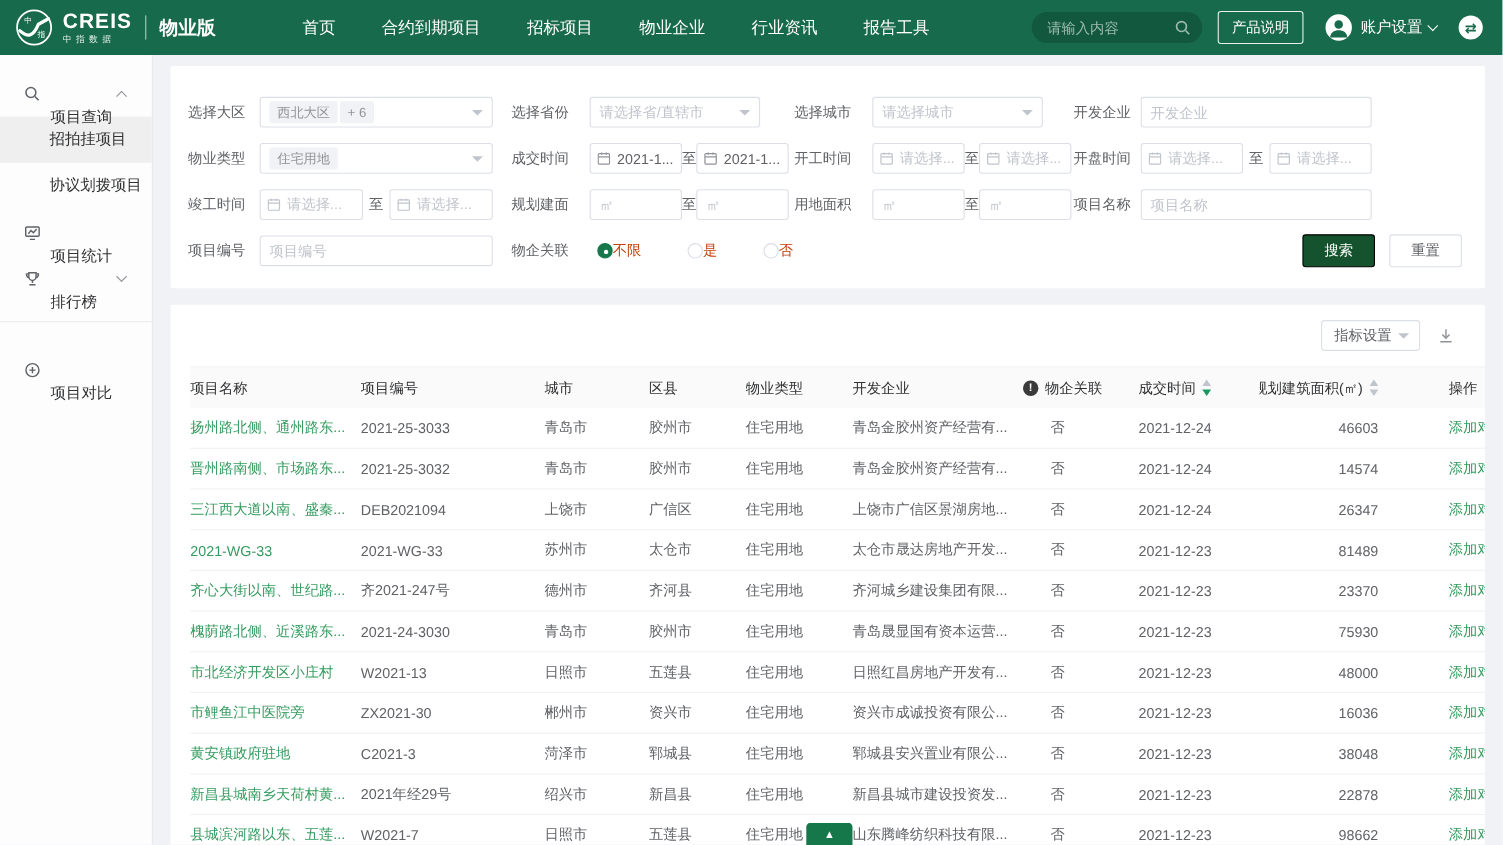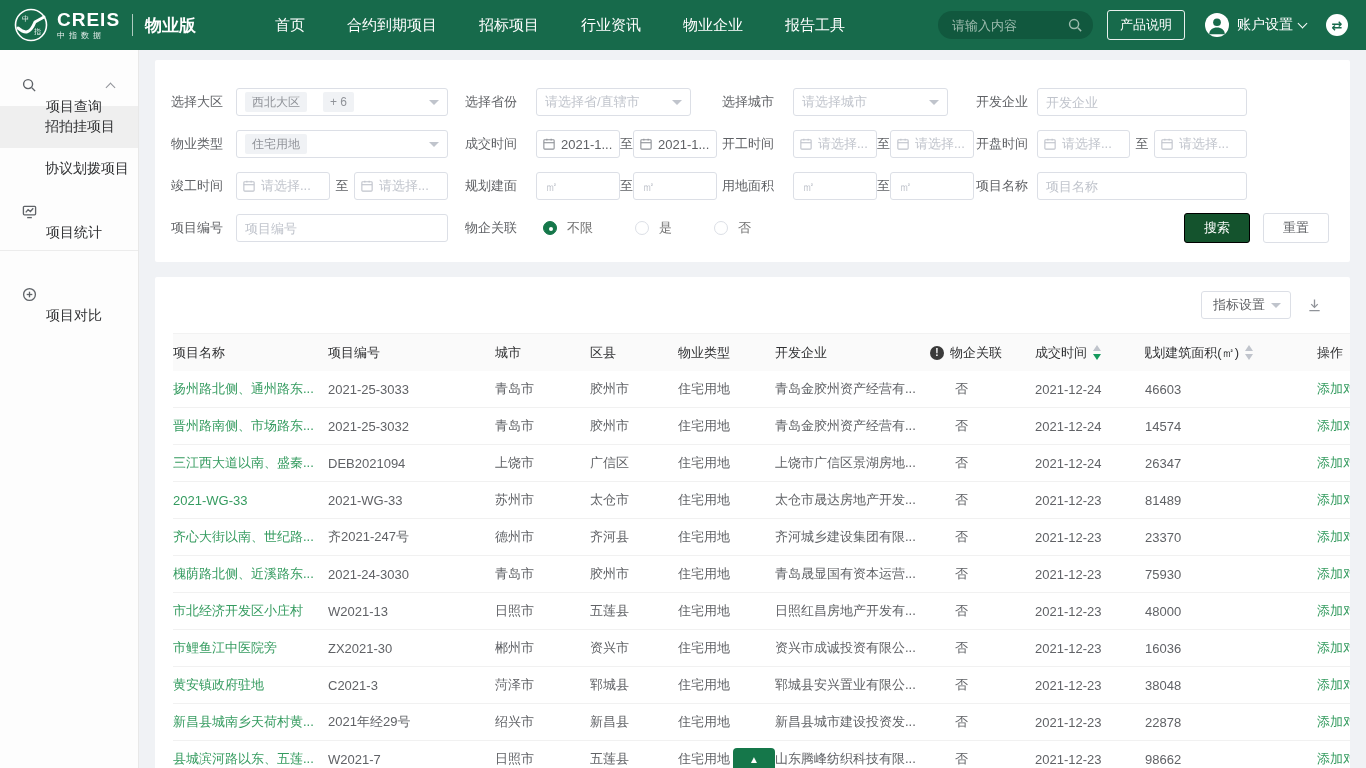--- a/index.html
+++ b/index.html
@@ -48,57 +48,57 @@
   .filter-card { padding:28px 21px 20px 16px; }
   .f-row { display:flex; align-items:center; height:28px; margin-bottom:14px; }
   .f-row:last-child { margin-bottom:0; }
   .f-label { font-size:13px; color:#606266; flex:none; white-space:nowrap; }
   .lw1 { width:65px; } .lw2 { width:71px; margin-left:17px; } .lw3 { width:71px; margin-left:31px; } .lw4 { width:61px; margin-left:28px; }
   .ctl { height:28px; border:1px solid #dcdfe6; border-radius:3px; display:flex; align-items:center; font-size:13px; color:#606266; background:#fff; position:relative; flex:none; }
   .w212 { width:212px; } .w188 { width:155px; } .w210 { width:210px; }
   .sel { padding:0 22px 0 8px; cursor:pointer; }
   .sel .ph { color:#c0c4cc; }
   .caret { position:absolute; right:8px; top:11px; width:0; height:0; border-left:5px solid transparent; border-right:5px solid transparent; border-top:5px solid #c0c4cc; }
-  .tag { background:#f0f2f5; color:#909399; border-radius:2px; height:20px; display:flex; align-items:center; padding:0 7px; margin-right:16px; font-size:12px; }
+  .tag { background:#f0f2f5; color:#909399; border-radius:2px; height:20px; display:flex; align-items:center; padding:0 7px; margin-right:2px; font-size:12px; }
   .ctl input { border:none; outline:none; font-size:13px; color:#606266; width:100%; padding:0 8px; background:transparent; }
   .ctl input::placeholder { color:#c0c4cc; }
   .pair { display:flex; align-items:center; justify-content:space-between; flex:none; }
   .pair .sep { font-size:13px; color:#606266; }
   .date { padding:0 6px; cursor:pointer; }
   .date .dtxt { margin-left:6px; white-space:nowrap; overflow:hidden; }
   .date.empty .dtxt { color:#c0c4cc; }
   .date.empty svg { stroke:#c0c4cc; }
   .date.filled .dtxt { color:#606266; }
   .date.filled svg { stroke:#909399; }
   .p212 > .date { width:94px; } .p188 > .date { width:84px; } .p188 > .num { width:84px; }
   .radio-group { display:flex; align-items:center; margin-left:7px; }
   .radio { display:flex; align-items:center; margin-right:42px; cursor:pointer; }
   .rdot { width:14px; height:14px; border-radius:50%; border:1px solid #dcdfe6; background:#fff; flex:none; }
   .radio.checked .rdot { background:#15774a; border-color:#15774a; position:relative; }
   .radio.checked .rdot::after { content:""; position:absolute; left:4.5px; top:4.5px; width:4px; height:4px; border-radius:50%; background:#fff; }
-  .radio .rlbl { font-size:13px; color:#737373; margin-left:10px; }
+  .radio .rlbl { font-size:13px; color:#c2410c; margin-left:0; }
   .btns { margin-left:auto; display:flex; }
   .btn { height:30px; border-radius:3px; font-size:13px; padding:0 19px; display:flex; align-items:center; cursor:pointer; }
   .btn-primary { background:#14532d; color:#fff; border:1px solid #000000; }
   .btn-plain { background:#fff; color:#606266; border:1px solid #dcdfe6; margin-left:13px; }
 
   
   .table-card { margin-top:15px; height:500px; padding:14px 0 0 0; overflow:hidden; }
   .tc-toolbar { display:flex; justify-content:flex-end; align-items:center; padding:0 28px 14px 0; }
   .ind-btn { width:90px; height:28px; border:1px solid #dcdfe6; border-radius:3px; display:flex; align-items:center; justify-content:center; font-size:13px; color:#606266; cursor:pointer; position:relative; padding-right:14px; }
   .ind-btn .caret { right:9px; }
   .dl-ic { margin-left:16px; cursor:pointer; display:flex; }
   .twrap { padding-left:18px; overflow:hidden; }
   .tgrid { display:grid; grid-template-columns:155px 167px 95px 88px 97px 155px 105px 110px 160px 90px; width:1222px; align-items:center; }
   .thead { height:38px; background:#fafafa; color:#303133; border-top:1px solid #f2f2f2; }
   .trow { height:37px; border-bottom:1px solid #f1f1f1; color:#606266; }
   .c { font-size:13px; white-space:nowrap; overflow:hidden; padding-right:10px; }
   .c-rel-h { display:flex; align-items:center; }
   .c-rel { padding-left:25px; }
-  .c-area { text-align:left; padding-right:52px; }
+  .c-area { text-align:right; padding-right:52px; }
   .c-op { padding-left:12px; }
   .link { color:#349b5f; cursor:pointer; }
   .info-ic { width:14px; height:14px; border-radius:50%; background:#3a3a3a; color:#fff; font-size:10px; font-weight:bold; display:flex; align-items:center; justify-content:center; margin-right:6px; flex:none; }
   .sort { display:inline-flex; flex-direction:column; margin-left:6px; vertical-align:middle; }
   .s-up { width:0; height:0; border-left:4.5px solid transparent; border-right:4.5px solid transparent; border-bottom:6px solid #c0c4cc; margin-bottom:2.5px; }
   .s-dn { width:0; height:0; border-left:4.5px solid transparent; border-right:4.5px solid transparent; border-top:6px solid #c0c4cc; }
   .s-dn.on { border-top-color:#15995c; }
   .hflex { display:flex; align-items:center; }
 
   .back-top { position:fixed; left:733px; top:748px; width:42px; height:28px; background:#15774a; border-radius:4px; color:#fff; display:flex; align-items:flex-start; justify-content:center; font-size:10px; padding-top:6px; cursor:pointer; z-index:9; }
@@ -120,22 +120,22 @@
     </div>
     <div class="logo-div"></div>
     <div class="edition">物业版</div>
   </div>
 
   <div class="nav">
 
   <div class="nav-item">首页</div>
       <div class="nav-item">合约到期项目</div>
       <div class="nav-item">招标项目</div>
+      <div class="nav-item">物业企业</div>
       <div class="nav-item">行业资讯</div>
-      <div class="nav-item">物业企业</div>
       <div class="nav-item">报告工具</div>
     </div>
 
   <div class="hdr-right">
     <div class="hsearch">
       <input placeholder="请输入内容" style="">
       <svg width="15" height="15" viewBox="0 0 16 16" fill="none" stroke="#9dbcae" stroke-width="1.6">
         <circle cx="6.5" cy="6.5" r="4.8"></circle>
           <line x1="10.5" y1="10.5" x2="14" y2="14"></line>
       </svg>
@@ -180,20 +180,32 @@
       </div>
     <div class="side-item">
       <span class="sicon">
         <svg width="15" height="15" viewBox="0 0 16 16" fill="none" stroke="#5f6368" stroke-width="1.4">
           <rect x="1.5" y="2.5" width="13" height="9" rx="1"></rect>
           <polyline points="4,9 6.5,6 9,8 12,4.5"></polyline>
           <line x1="5.5" y1="14.5" x2="10.5" y2="14.5"></line>
         </svg>
       </span>
       <span class="lbl">项目统计</span>
+    </div>
+    <div class="side-item">
+      <span class="sicon">
+        <svg width="15" height="15" viewBox="0 0 16 16" fill="none" stroke="#5f6368" stroke-width="1.4">
+          <path d="M4.5 2h7v4a3.5 3.5 0 0 1-7 0z"></path>
+          <path d="M4.5 3.2H2.2c0 2.3 1 3.4 2.5 3.6M11.5 3.2h2.3c0 2.3-1 3.4-2.5 3.6"></path>
+          <line x1="8" y1="9.5" x2="8" y2="12"></line>
+          <line x1="5" y1="13.8" x2="11" y2="13.8"></line>
+        </svg>
+      </span>
+      <span class="lbl">排行榜</span>
+      <span class="side-chev chev-dn"></span>
     </div>
     <div class="side-div"></div>
     <div class="side-item">
       <span class="sicon">
         <svg width="15" height="15" viewBox="0 0 16 16" fill="none" stroke="#5f6368" stroke-width="1.4">
           <circle cx="8" cy="8" r="6.3"></circle>
             <line x1="8" y1="5" x2="8" y2="11"></line>
             <line x1="5" y1="8" x2="11" y2="8"></line>
         </svg>
       </span>

